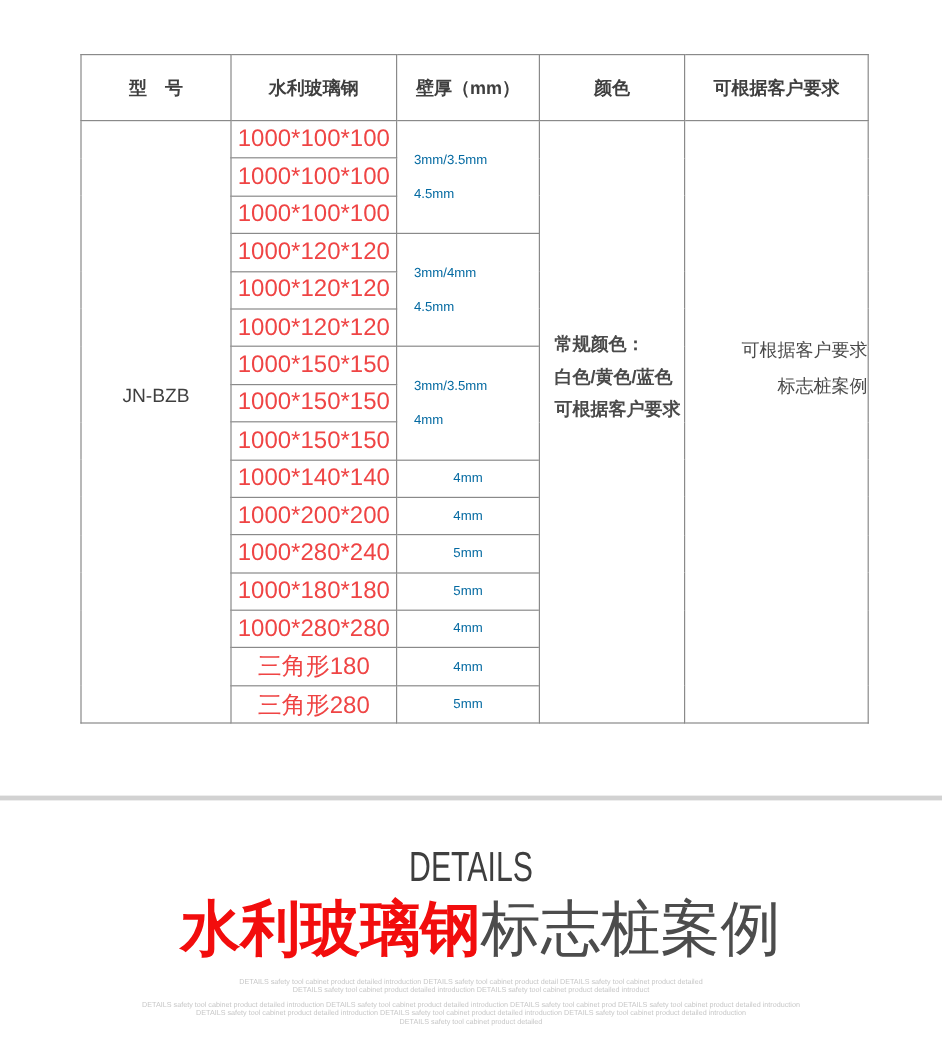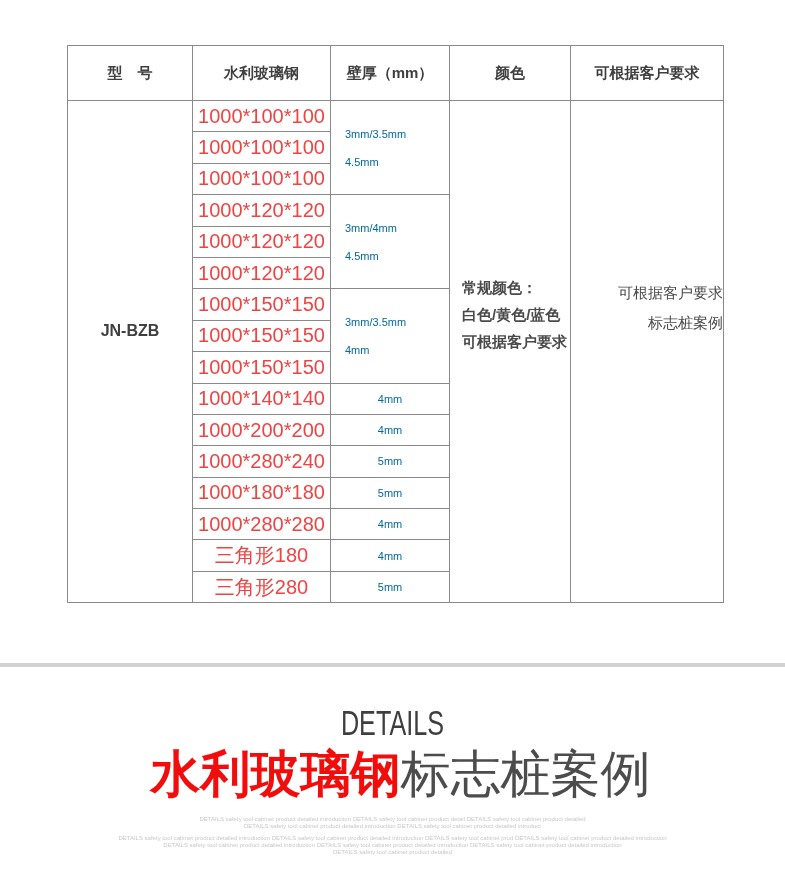--- a/index.html
+++ b/index.html
@@ -19,21 +19,21 @@
   .spec-table thead tr{height:55px;}
   .spec-table tbody tr{height:31.4px;}
   .spec-table th{
     font-size:15px;font-weight:600;color:#3f3f3f;text-align:center;
   }
   td.spec{text-align:center;font-size:20px;color:#ef4444;}
   td.thick{font-size:11px;color:#0369a1;}
   td.thick.single{text-align:center;}
   td.thick.group .tl{padding-left:14px;text-align:left;line-height:28px;}
   .model-inner{
-    text-align:center;font-weight:700;font-size:16px;color:#3f3f3f;
+    text-align:center;font-weight:400;font-size:16px;color:#3f3f3f;
     transform:translateY(-30px);
     margin-top:19px;
   }
   .color-inner{
     padding-left:12px;text-align:left;line-height:27px;font-size:15px;
     transform:translateY(-37px);
     font-weight:bold;
   }
   .custom-inner{
     text-align:right;line-height:30px;font-size:15px;

